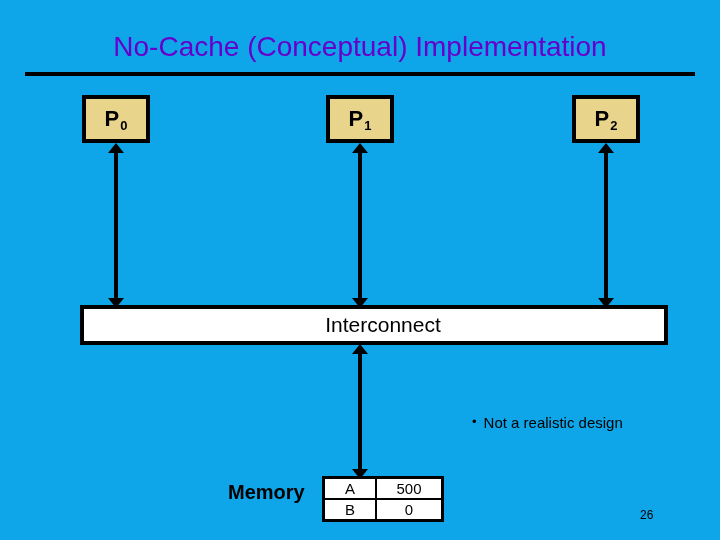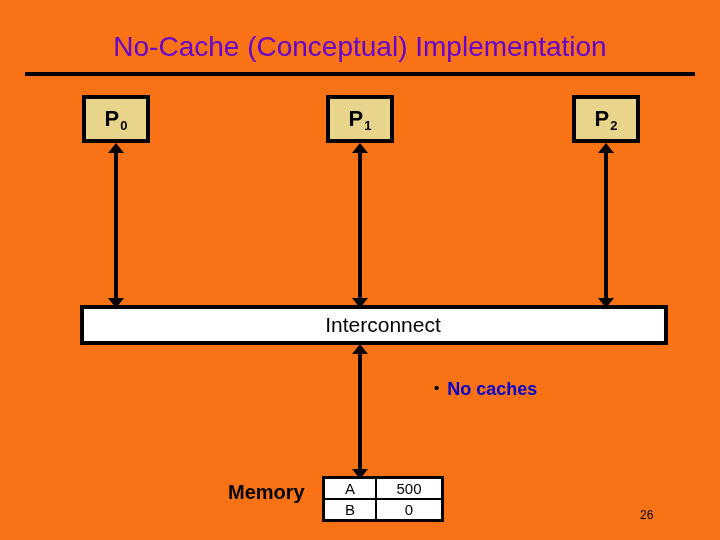--- a/index.html
+++ b/index.html
@@ -10,21 +10,21 @@
   body {
     width: 720px;
     height: 540px;
     position: relative;
     overflow: hidden;
     font-family: "Liberation Sans", sans-serif;
   }
   .slide {
     position: absolute;
     inset: 0;
-    background: #f97316;
+    background: #0ea5e9;
   }
 
   
   .slide-title {
     position: absolute;
     left: 25px;
     top: 30px;
     width: 670px;
     text-align: center;
     font-size: 28px;
@@ -231,22 +231,22 @@
   <div id="interconnect">
     <span>Interconnect</span>
   </div>
 
   <div class="varrow" id="arrow-mem">
     <div class="head up"></div>
     <div class="shaft"></div>
     <div class="head down"></div>
   </div>
 
-  <div class="bullet-l1">
-    <span class="dot">•</span><span>No caches</span>
+  <div class="bullet-l2">
+    <span class="dot">•</span><span>Not a realistic design</span>
   </div>
 
   <div id="memory-label">Memory</div>
   <table id="memory-table">
     <tbody>
       <tr>
         <td class="addr">A</td>
         <td class="val">500</td>
       </tr>
       <tr>

